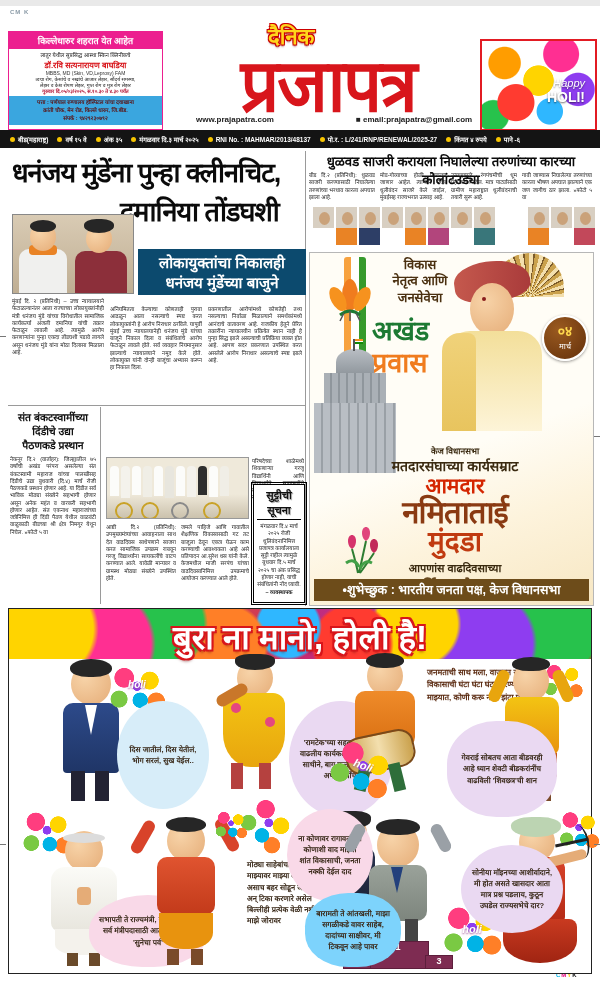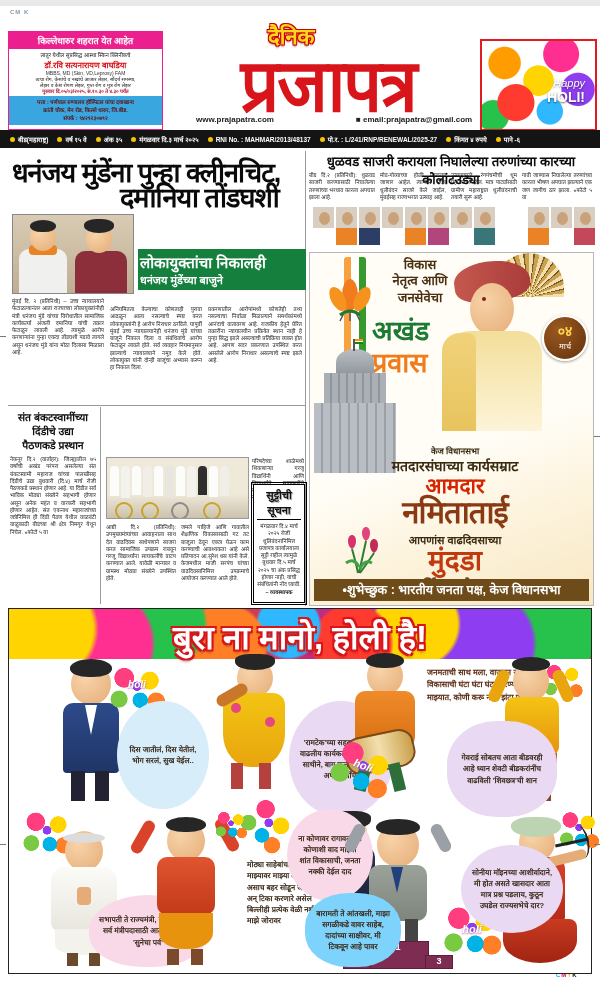--- a/index.html
+++ b/index.html
@@ -26,21 +26,21 @@
      radial-gradient(circle at 85% 55%,#8e3df0 0 15%,transparent 16%),
      radial-gradient(circle at 30% 70%,#ff3b30 0 18%,transparent 19%),
      radial-gradient(circle at 60% 80%,#2fb7ff 0 13%,transparent 14%),
      radial-gradient(circle at 50% 45%,#ffd400 0 20%,transparent 21%),
      radial-gradient(circle at 10% 85%,#27c24c 0 12%,transparent 13%),#fff;}
   
   .infobar{background:#141414;color:#fff;display:flex;align-items:center;gap:9px;padding:0 10px;font-size:6.5px;font-weight:bold;}
   .dot{display:inline-block;width:5px;height:5px;border-radius:50%;background:#f7c400;margin-right:3px;vertical-align:middle;}
   
   .h-lead{font-weight:bold;color:#0a0a0a;font-size:27px;letter-spacing:-1px;}
-  .subbox{background:#15803d;color:#fff;font-weight:bold;text-align:left;}
+  .subbox{background:#0c4a6e;color:#fff;font-weight:bold;text-align:center;}
   .h-mid{font-weight:bold;color:#0a0a0a;}
   
   .notice{border:1px solid #000;outline:1px solid #000;outline-offset:1px;background:#fff;}
   
   .adbox{border:1px solid #b7b7b7;background:linear-gradient(160deg,#fffdf6 55%,#fdf3dc 75%,#f7e7c3);}
   .tricolor{background:linear-gradient(90deg,#f6921e 0 33%,#ffffff 33% 66%,#138808 66%);opacity:.85;border-radius:3px;}
   .akhand{color:#1d7a33;font-weight:bold;}
   .prawas{color:#f07c1e;font-weight:bold;}
   .adfooter{background:#6d4c1a;color:#fff;font-weight:bold;text-align:center;}
   .badge04{background:radial-gradient(circle at 35% 30%,#9a5a20,#63300b);border:2px solid #fff;border-radius:50%;
@@ -125,35 +125,35 @@
     <span><span class="dot"></span><span>पो.र. : L/241/RNP/RENEWAL/2025-27</span></span>
     <span><span class="dot"></span><span>किंमत ४ रुपये</span></span>
     <span><span class="dot"></span><span>पाने -६</span></span>
   </div>
 
   <div class="vr" style="left:305px;top:145px;height:455px;"></div>
   <div class="hr" style="left:8px;top:399px;width:297px;"></div>
   <div class="vr" style="left:100px;top:401px;height:197px;"></div>
 
   <div class="abs h-lead" style="left:12px;top:147px;width:292px;">धनंजय मुंडेंना पुन्हा क्लीनचिट,</div>
-  <div class="abs h-lead" style="left:120px;top:172px;width:184px;">दमानिया तोंडघशी</div>
+  <div class="abs h-lead" style="left:120px;top:186px;width:184px;">दमानिया तोंडघशी</div>
 
   <div class="abs" style="left:12px;top:208px;width:120px;height:78px;background:linear-gradient(#d9cbb4,#bfae93);border:1px solid #888;overflow:hidden;">
     <div class="abs" style="left:6px;top:34px;width:48px;height:44px;background:#f0f0ee;border-radius:10px 10px 0 0;"></div>
     <div class="abs" style="left:16px;top:30px;width:28px;height:10px;background:#e98325;border-radius:4px;"></div>
     <div class="head" style="left:17px;top:8px;width:26px;height:28px;"></div>
     <div class="hair" style="left:17px;top:5px;width:26px;height:12px;"></div>
     <div class="abs" style="left:62px;top:36px;width:52px;height:42px;background:#8c2f3a;border-radius:10px 10px 0 0;"></div>
     <div class="head" style="left:73px;top:10px;width:26px;height:28px;"></div>
     <div class="hair" style="left:71px;top:4px;width:30px;height:14px;border-radius:50% 50% 60% 60%;"></div>
   </div>
 
   <div class="abs subbox" style="left:138px;top:243px;width:164px;padding:3px 2px;">
     <div style="font-size:15px;">लोकायुक्तांचा निकालही</div>
-    <div style="font-size:11px;">धनंजय मुंडेंच्या बाजुने</div>
+    <div style="font-size:15px;">धनंजय मुंडेंच्या बाजुने</div>
   </div>
 
   <div class="abs tiny" style="left:12px;top:292px;width:92px;height:104px;overflow:hidden;">मुंबई दि. २ (प्रतिनिधी) – उच्च न्यायालयाने फेटाळल्यानंतर आता राज्याच्या लोकायुक्तांनीही मंत्री धनंजय मुंडे यांच्या विरोधातील सामाजिक कार्यकर्त्या अंजली दमानिया यांची तक्रार फेटाळून लावली आहे. त्यामुळे आरोप करणाऱ्यांना पुन्हा एकदा तोंडघशी पडावे लागले असून धनंजय मुंडे यांना मोठा दिलासा मिळाला आहे.</div>
   <div class="abs tiny" style="left:110px;top:300px;width:92px;height:96px;overflow:hidden;">अनियमितता केल्याचा कोणताही पुरावा आढळून आला नसल्याचे स्पष्ट करत लोकायुक्तांनी हे आरोप निराधार ठरविले. यापूर्वी मुंबई उच्च न्यायालयानेही धनंजय मुंडे यांच्या बाजूने निकाल दिला व संबंधितांचे आरोप फेटाळून लावले होते. सर्व व्यवहार नियमानुसार झाल्याचे न्यायालयाने नमूद केले होते. लोकायुक्त यांनी दोन्ही बाजूंचा अभ्यास करून हा निकाल दिला.</div>
   <div class="abs tiny" style="left:208px;top:300px;width:94px;height:96px;overflow:hidden;">प्रकरणातील आरोपांमध्ये कोणतेही तथ्य नसल्याचा निर्वाळा मिळाल्याने समर्थकांमध्ये आनंदाचे वातावरण आहे. राजकीय हेतूने प्रेरित तक्रारींना न्यायालयीन प्रक्रियेत स्थान नाही हे पुन्हा सिद्ध झाले असल्याची प्रतिक्रिया व्यक्त होत आहे. आपण सदर प्रकरणात उपस्थित करत असलेले आरोप निराधार असल्याचे स्पष्ट झाले आहे.</div>
 
   <div class="abs ctr bold" style="left:9px;top:404px;width:88px;font-size:10.5px;line-height:1.35;">
     <div>संत बंकटस्वामींच्या</div>
     <div>दिंडीचे उद्या</div>
     <div>पैठणकडे प्रस्थान</div>
@@ -253,22 +253,22 @@
       <div class="abs" style="left:0px;top:54px;width:82px;height:70px;background:repeating-linear-gradient(90deg,#b9bec4 0 7px,#9aa0a6 7px 9px);"></div>
       <div class="abs" style="left:39px;top:-10px;width:2px;height:12px;background:#555;"></div>
       <div class="abs" style="left:41px;top:-10px;width:8px;height:5px;background:linear-gradient(#f6921e 33%,#fff 33% 66%,#138808 66%);"></div>
     </div>
 
     <div class="abs ctr" style="left:40px;top:192px;width:210px;">
       <div class="bold" style="font-size:8.5px;color:#3a2a10;">केज विधानसभा</div>
       <div class="bold" style="font-size:14px;color:#3a2a10;">मतदारसंघाच्या कार्यसम्राट</div>
       <div class="bold" style="font-size:21px;color:#d42500;line-height:1.05;">आमदार</div>
       <div class="bold" style="font-size:31px;color:#8a3a12;line-height:1.0;letter-spacing:-1px;">नमिताताई</div>
+      <div class="bold" style="font-size:28px;color:#c03a10;line-height:1.0;">मुंदडा</div>
       <div class="bold" style="font-size:11px;color:#3a2a10;margin-top:4px;">आपणांस वाढदिवसाच्या</div>
-      <div class="bold" style="font-size:28px;color:#c03a10;line-height:1.0;">मुंदडा</div>
       <div class="bold" style="font-size:15px;color:#6a4a20;font-style:italic;">हार्दिक शुभेच्छा..!</div>
     </div>
 
     <svg class="abs" style="left:26px;top:262px;" width="46" height="60" viewBox="0 0 46 60">
       <path d="M12 26 C12 18 20 18 20 26 C20 32 16 34 16 34 C16 34 12 32 12 26Z" fill="#d6336c"></path>
       <path d="M26 18 C26 10 34 10 34 18 C34 24 30 26 30 26 C30 26 26 24 26 18Z" fill="#e0457b"></path>
       <path d="M34 30 C34 22 42 22 42 30 C42 36 38 38 38 38 C38 38 34 36 34 30Z" fill="#c22a5a"></path>
       <path d="M16 34 Q20 48 22 58 M30 26 Q26 44 23 58 M38 38 Q30 50 24 58" stroke="#2e7d32" stroke-width="2" fill="none"></path>
       <path d="M10 48 Q18 42 23 52 M36 48 Q28 44 24 54" stroke="#43a047" stroke-width="3" fill="none"></path>
     </svg>

